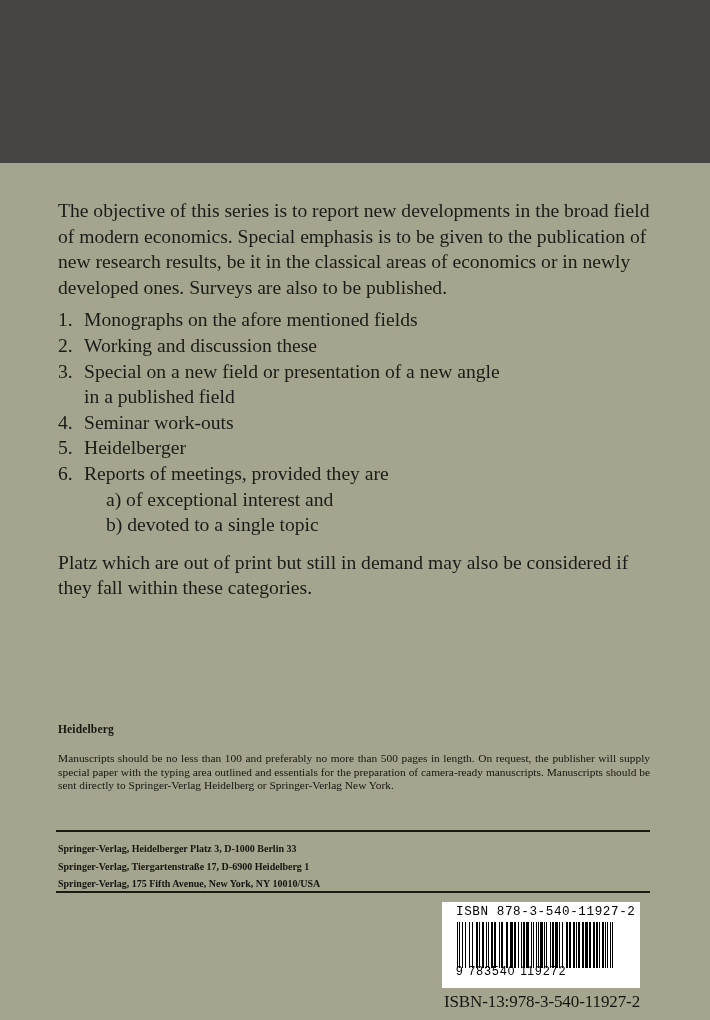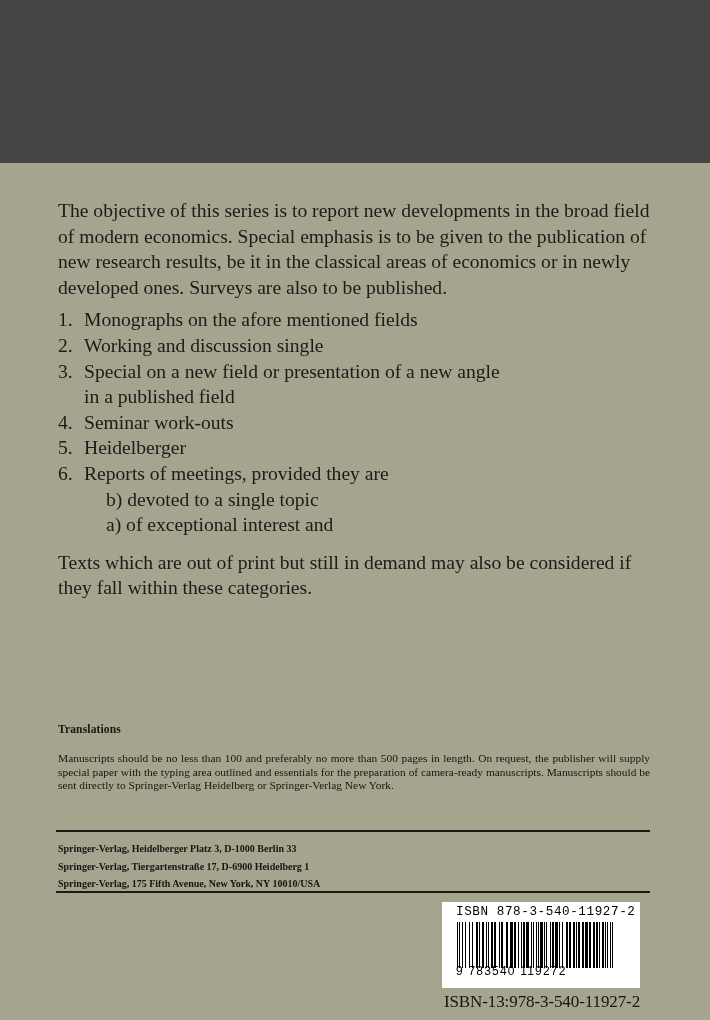--- a/index.html
+++ b/index.html
@@ -190,48 +190,48 @@
       <p class="para">The objective of this series is to report new developments in the broad field of modern economics. Special emphasis is to be given to the publication of new research results, be it in the classical areas of economics or in newly developed ones. Surveys are also to be published.</p>
 
 
       <ol class="series-list">
         <li>
           <span class="num">1.</span>
           <span>Monographs on the afore mentioned fields</span>
         </li>
         <li>
           <span class="num">2.</span>
-          <span>Working and discussion single</span>
+          <span>Working and discussion these</span>
         </li>
         <li>
           <span class="num">3.</span>
           <span>Special on a new field or presentation of a new angle</span>
           <div class="cont-line">in a published field</div>
         </li>
         <li>
           <span class="num">4.</span>
           <span>Seminar work-outs</span>
         </li>
         <li>
           <span class="num">5.</span>
           <span>Heidelberger</span>
         </li>
         <li>
           <span class="num">6.</span>
           <span>Reports of meetings, provided they are</span>
+          <div class="sub-item">a) of exceptional interest and</div>
           <div class="sub-item">b) devoted to a single topic</div>
-          <div class="sub-item">a) of exceptional interest and</div>
         </li>
       </ol>
 
-      <p class="para">Texts which are out of print but still in demand may also be considered if they fall within these categories.</p>
+      <p class="para">Platz which are out of print but still in demand may also be considered if they fall within these categories.</p>
     </div>
 
     <div class="manuscripts-block">
-      <div class="manuscripts-heading">Translations</div>
+      <div class="manuscripts-heading">Heidelberg</div>
       <p class="manuscripts-body">Manuscripts should be no less than 100 and preferably no more than 500 pages in length. On request, the publisher will supply special paper with the typing area outlined and essentials for the preparation of camera-ready manuscripts. Manuscripts should be sent directly to Springer-Verlag Heidelberg or Springer-Verlag New York.</p>
     </div>
 
     <div class="rule" id="rule-top"></div>
 
     <div class="addresses">
       <div>Springer-Verlag, Heidelberger Platz 3, D-1000 Berlin 33</div>
       <div>Springer-Verlag, Tiergartenstraße 17,  D-6900 Heidelberg 1</div>
       <div>Springer-Verlag, 175 Fifth Avenue, New York, NY 10010/USA</div>
     </div>

